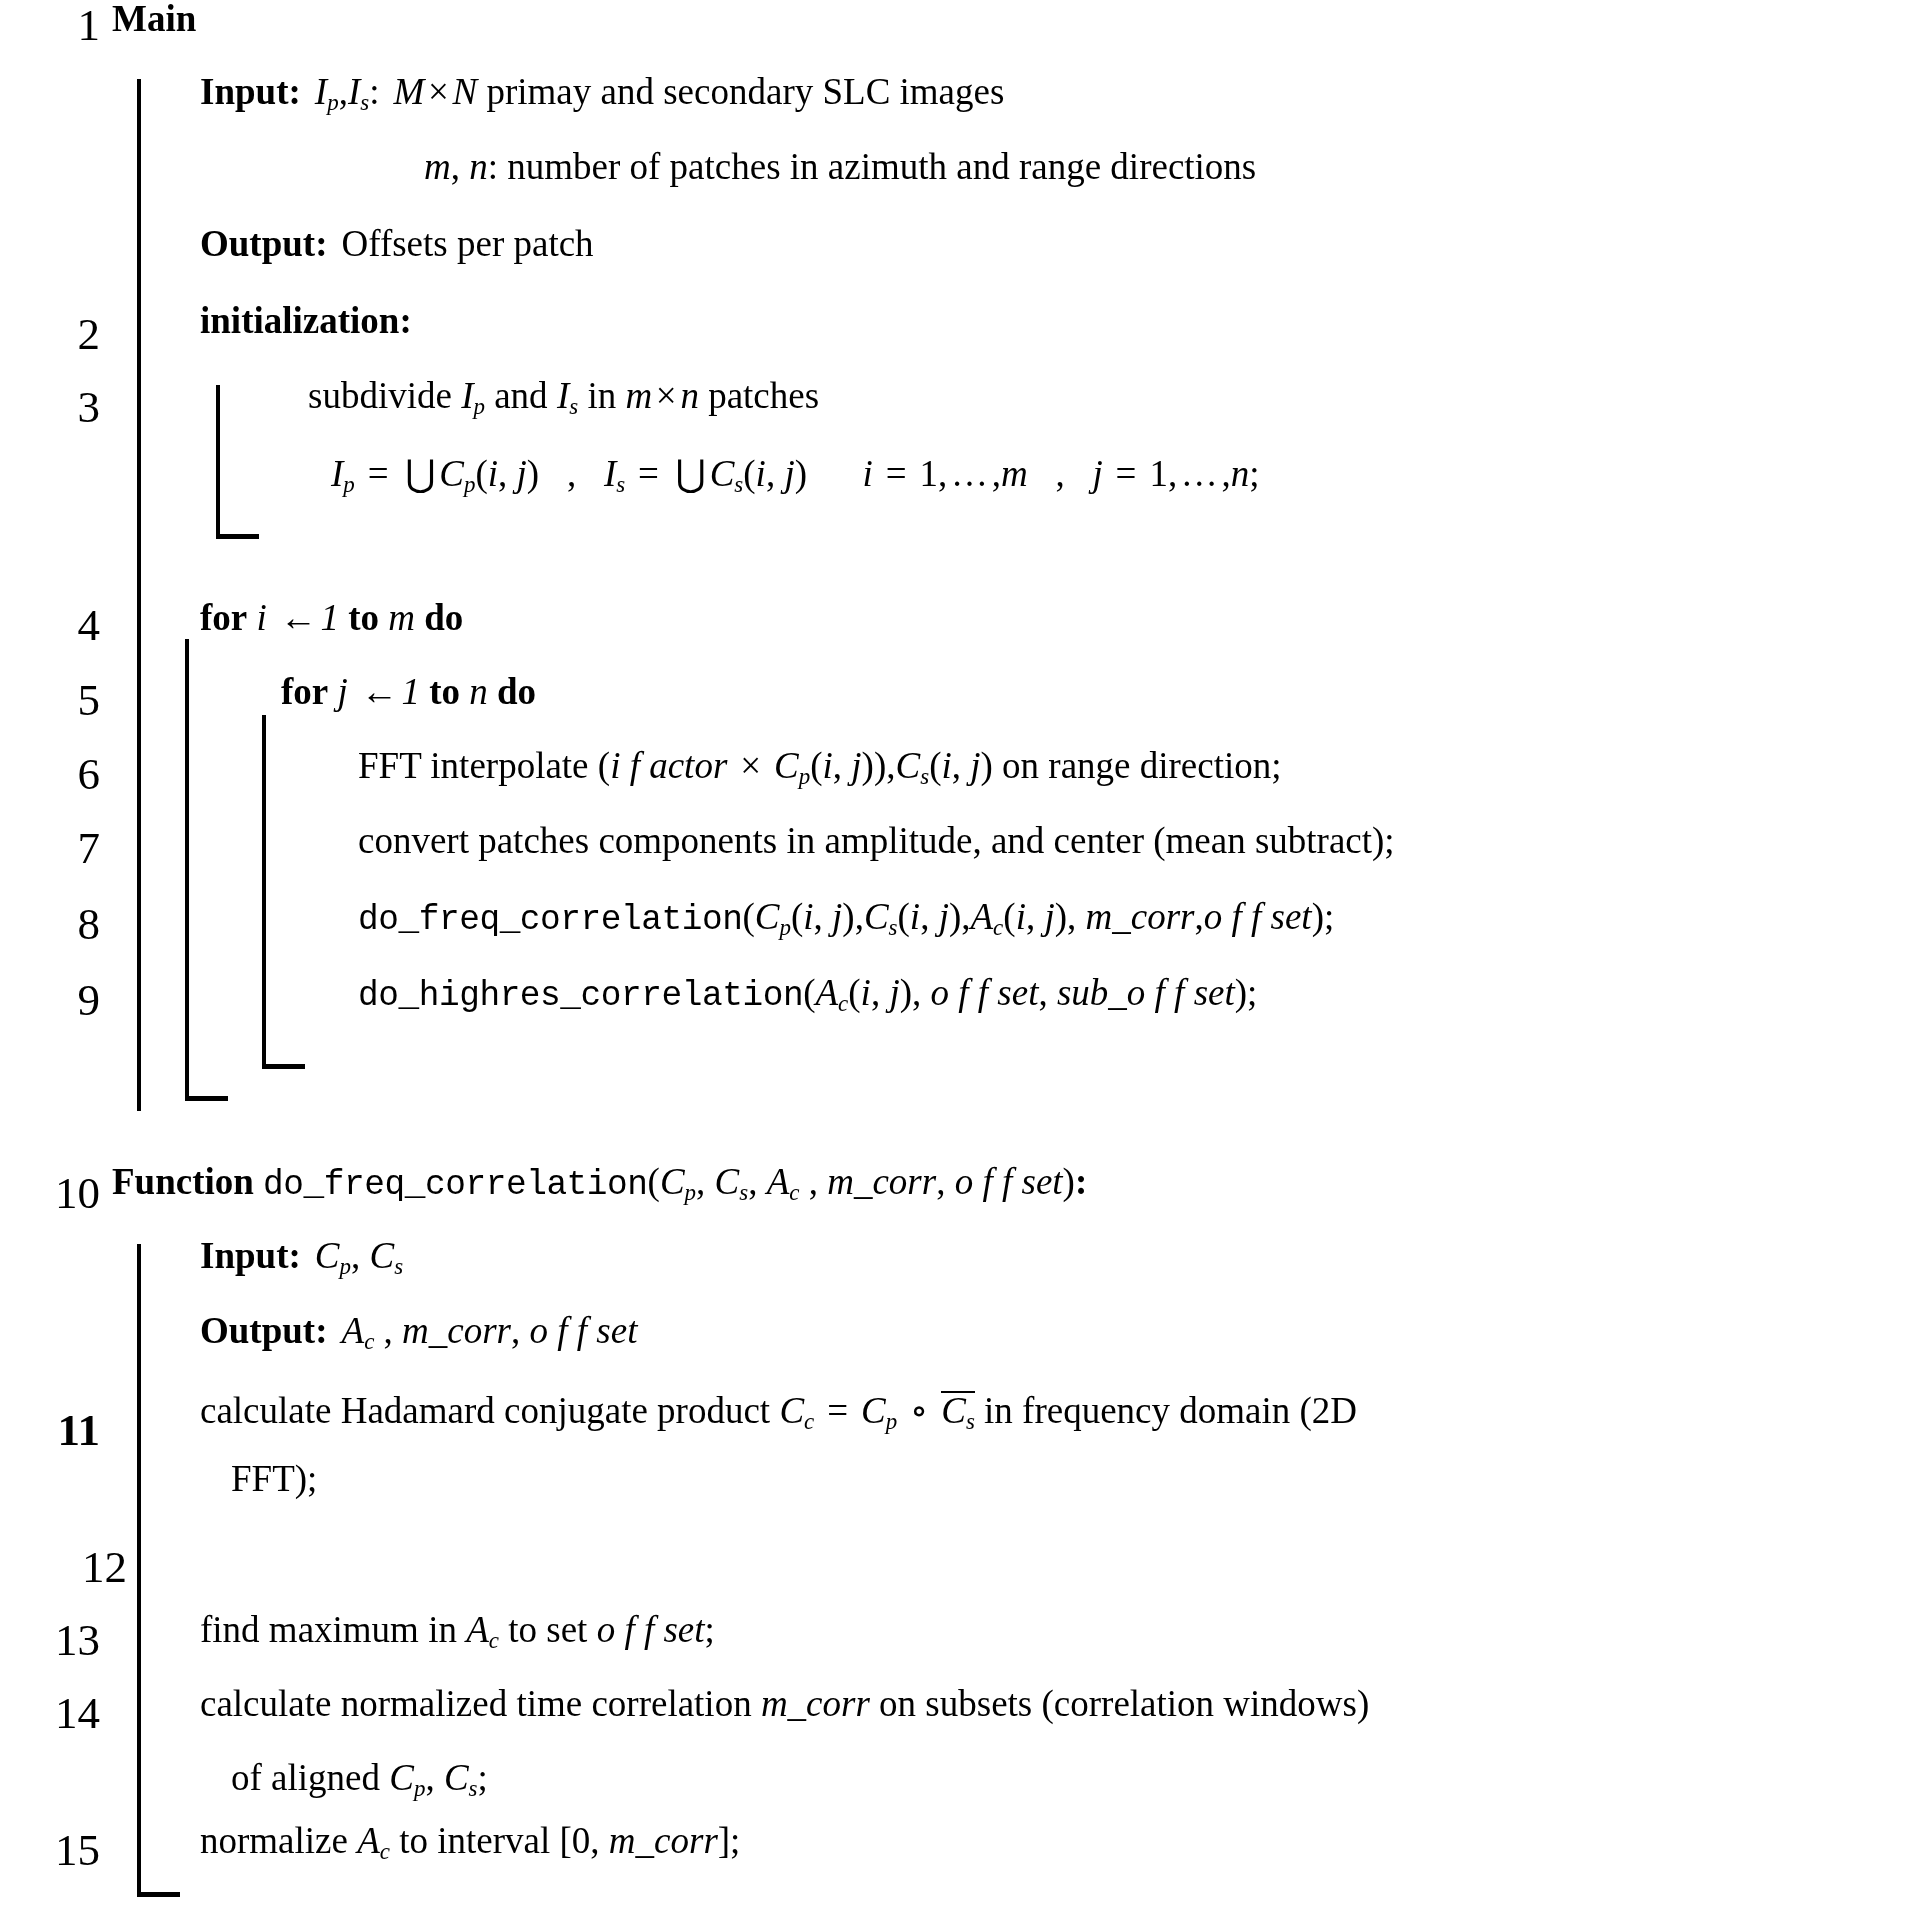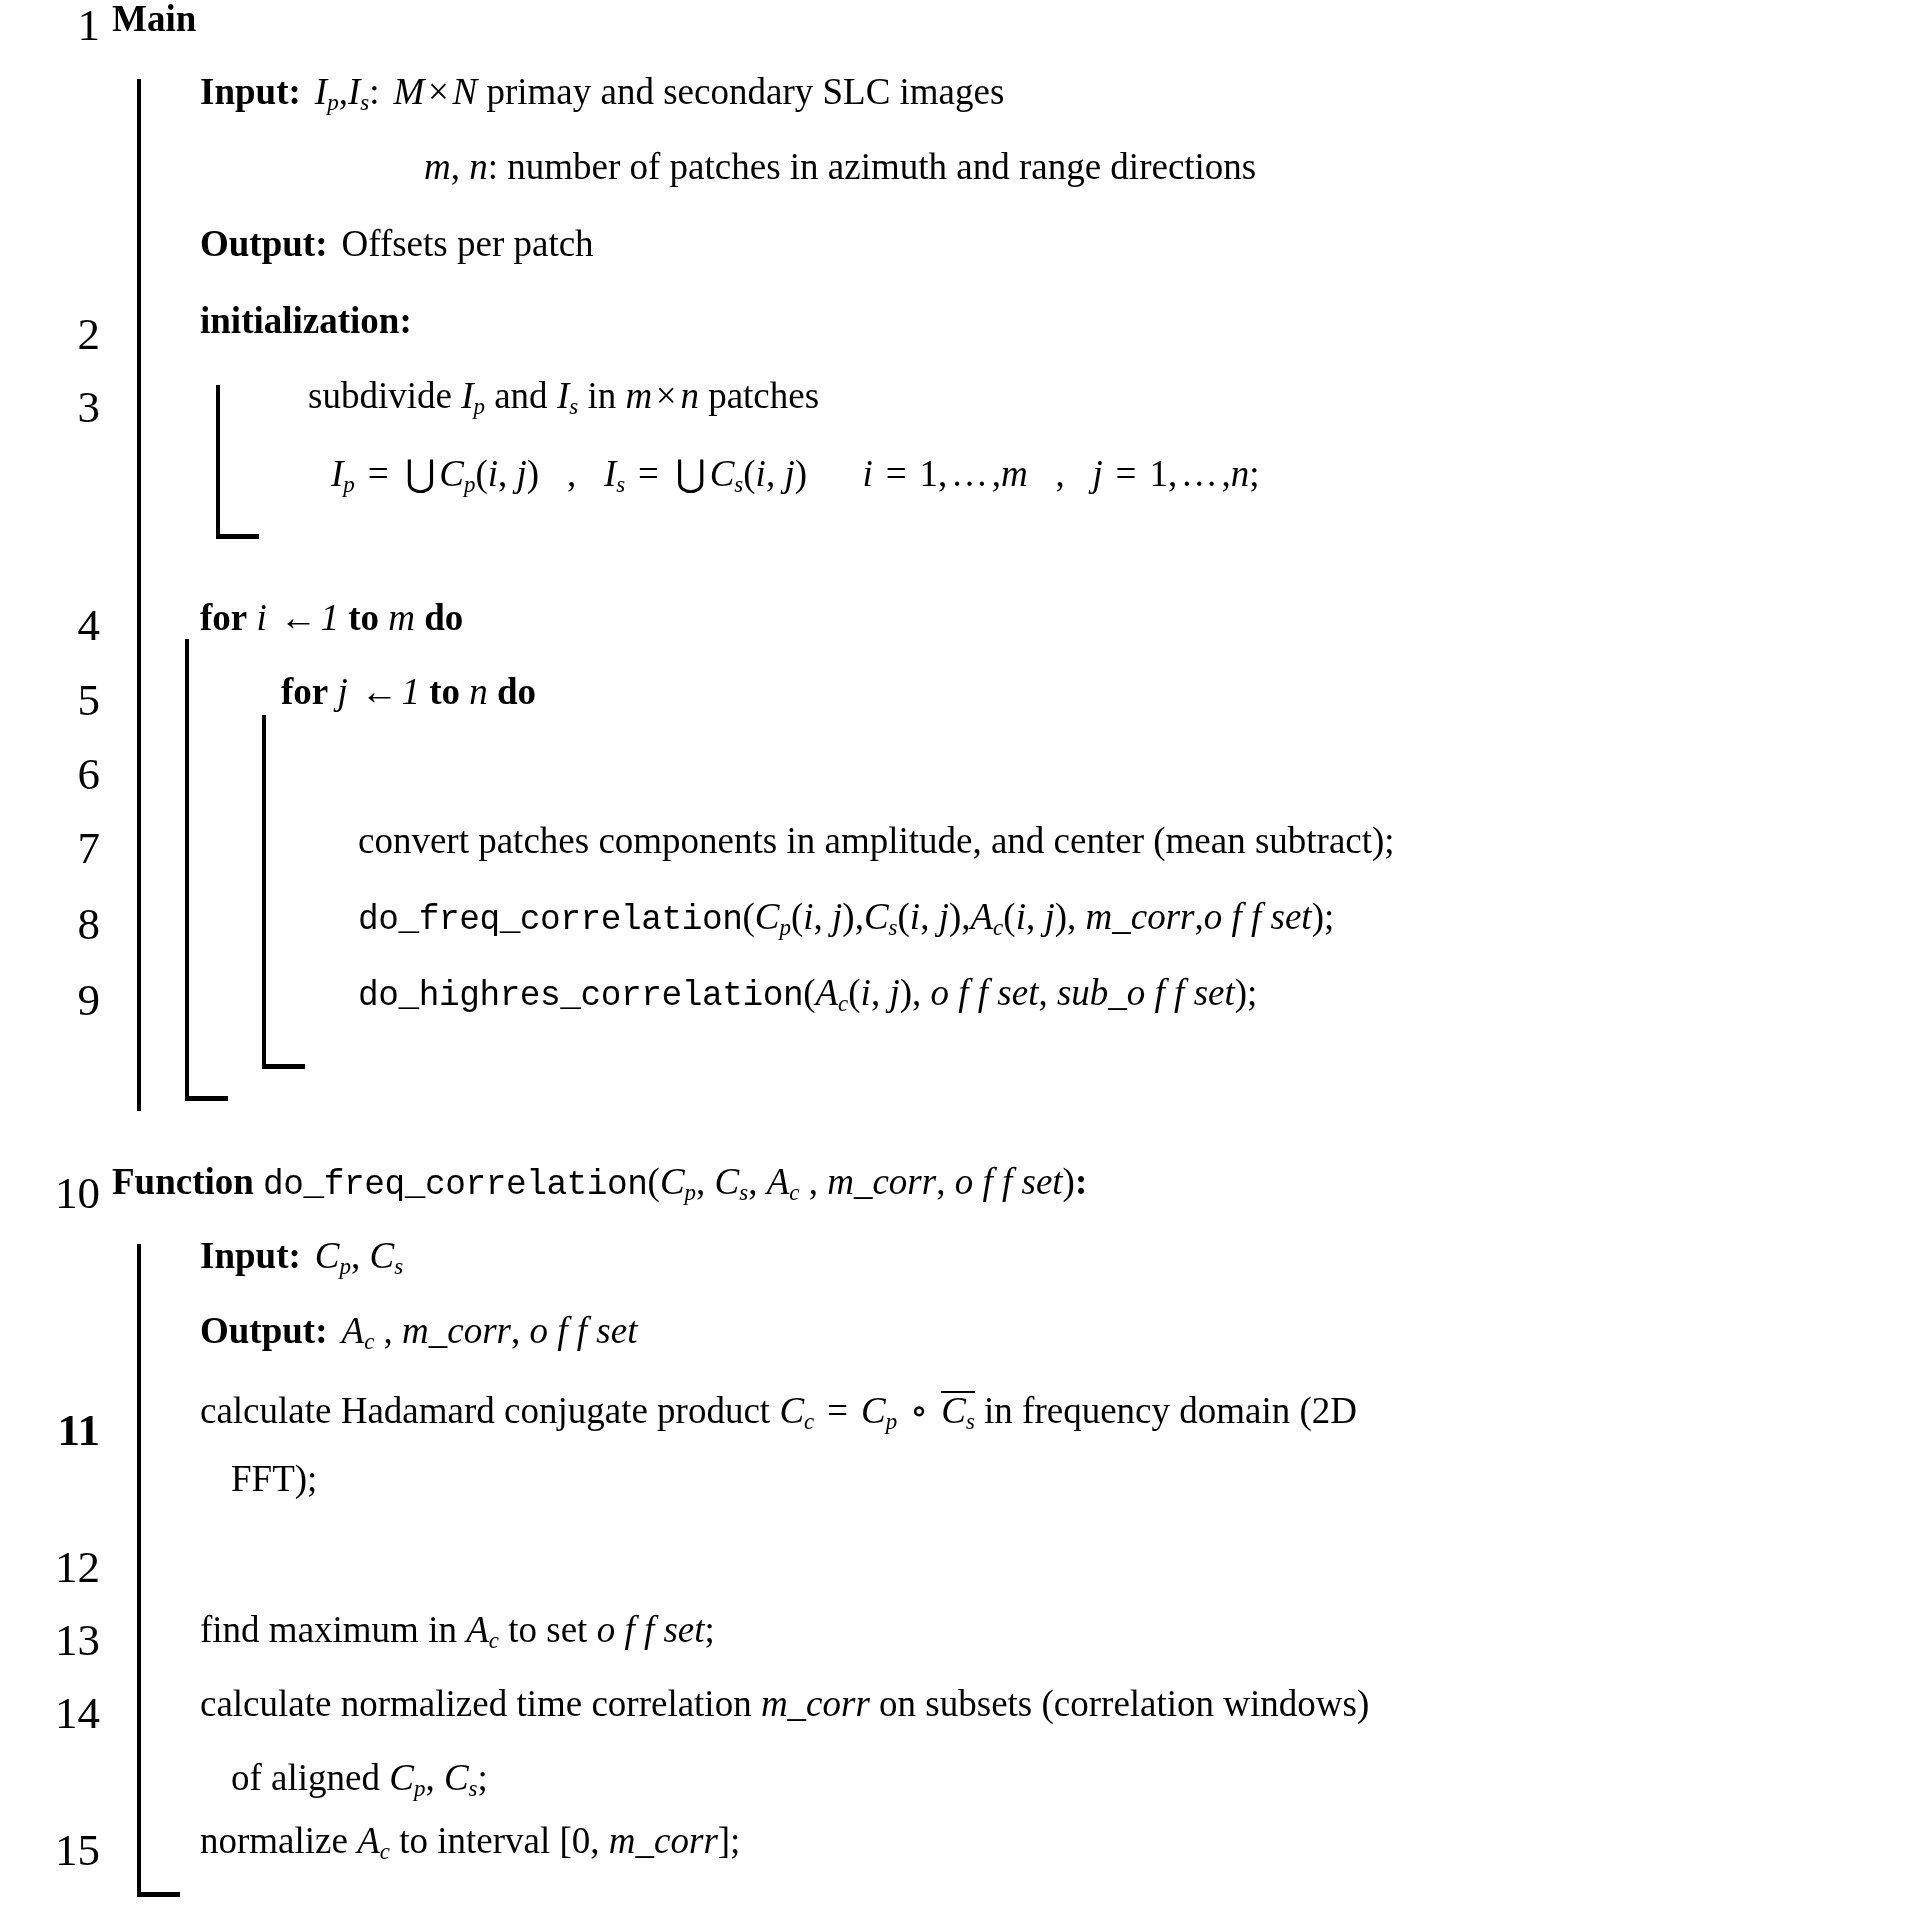--- a/index.html
+++ b/index.html
@@ -95,21 +95,21 @@
   <div class="lineno" style="top:312px;">2</div>
   <div class="lineno" style="top:385px;">3</div>
   <div class="lineno" style="top:603px;">4</div>
   <div class="lineno" style="top:678px;">5</div>
   <div class="lineno" style="top:752px;">6</div>
   <div class="lineno" style="top:826px;">7</div>
   <div class="lineno" style="top:902px;">8</div>
   <div class="lineno" style="top:978px;">9</div>
   <div class="lineno" style="top:1171px;">10</div>
   <div class="lineno" style="top:1408px;font-weight:bold;">11</div>
-  <div class="lineno" style="top:1545px;">12</div>
+  <div class="lineno" style="top:1545px;padding-left:27px;">12</div>
   <div class="lineno" style="top:1618px;">13</div>
   <div class="lineno" style="top:1691px;">14</div>
   <div class="lineno" style="top:1828px;">15</div>
 
   <div class="vrule" style="left:137px; top:79px; height:1032px;"></div>
 
   <div class="vrule foot" style="left:216px; top:385px; height:154px;"></div>
 
   <div class="vrule foot" style="left:185px; top:639px; height:462px;"></div>
 
@@ -146,20 +146,23 @@
   </div>
 
   <div class="row" style="left:200px; top:599px;">
     <b>for</b> <span class="math">i</span> <span class="op">←</span><span class="it">1</span> <b>to</b> <span class="math">m</span> <b>do</b>
   </div>
 
   <div class="row" style="left:281px; top:673px;">
     <b>for</b> <span class="math">j</span> <span class="op">←</span><span class="it">1</span> <b>to</b> <span class="math">n</span> <b>do</b>
   </div>
 
+  <div class="row" style="left:358px; top:747px;">
+    <span>FFT interpolate (<span class="math">i f actor</span> <span class="op">×</span> <span class="math">C<sub>p</sub></span>(<span class="math">i</span>, <span class="math">j</span>)),<span class="math">C<sub>s</sub></span>(<span class="math">i</span>, <span class="math">j</span>) on range direction;</span>
+  </div>
 
   <div class="row" style="left:358px; top:822px;">
     <span>convert patches components in amplitude, and center (mean subtract);</span>
   </div>
 
   <div class="row" style="left:358px; top:898px;">
     <span class="mono">do_freq_correlation</span><span>(<span class="math">C<sub>p</sub></span>(<span class="math">i</span>, <span class="math">j</span>),<span class="math">C<sub>s</sub></span>(<span class="math">i</span>, <span class="math">j</span>),<span class="math">A<sub>c</sub></span>(<span class="math">i</span>, <span class="math">j</span>), <span class="math">m_corr</span>,<span class="math">o f f set</span>);</span>
   </div>
 
   <div class="row" style="left:358px; top:974px;">

